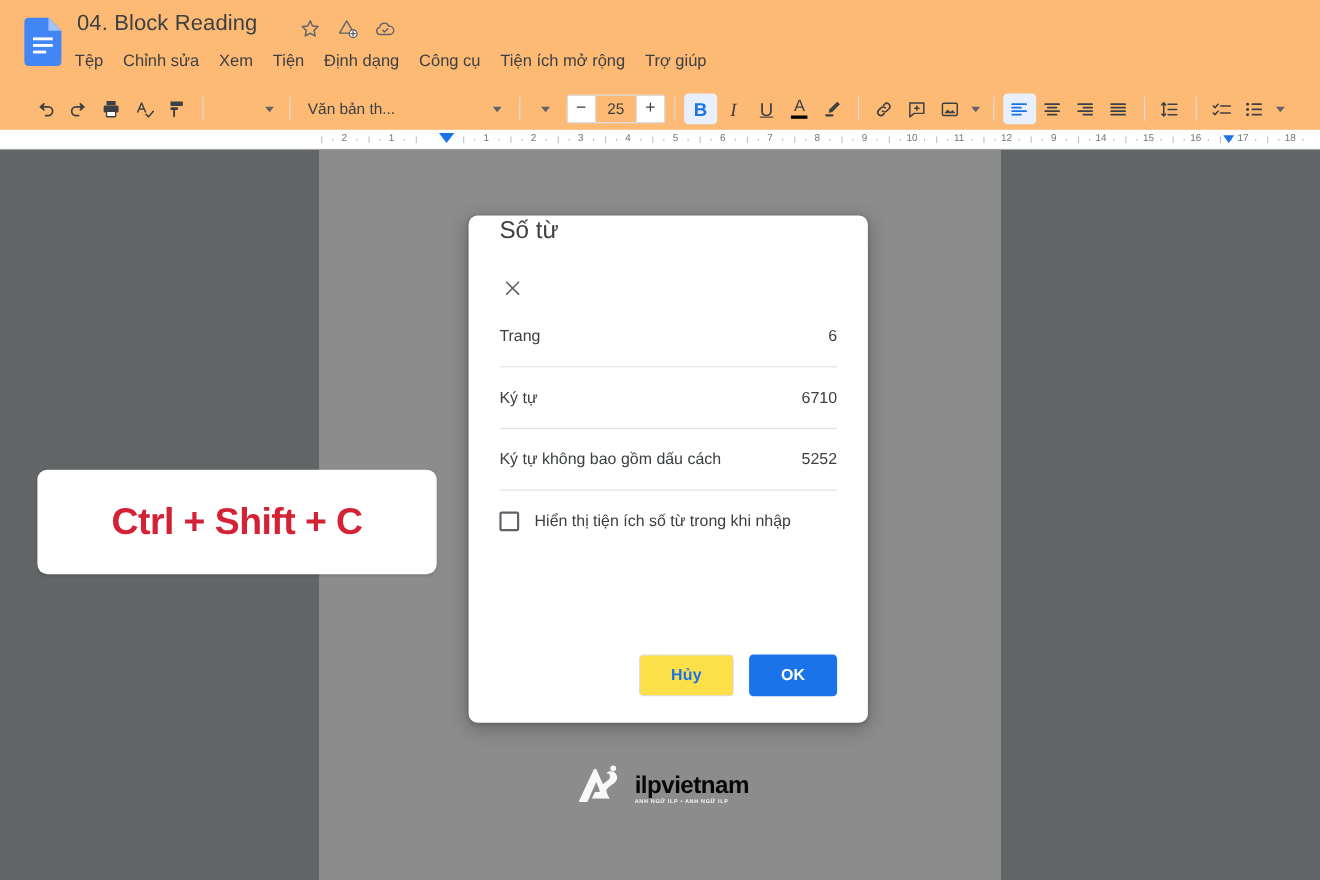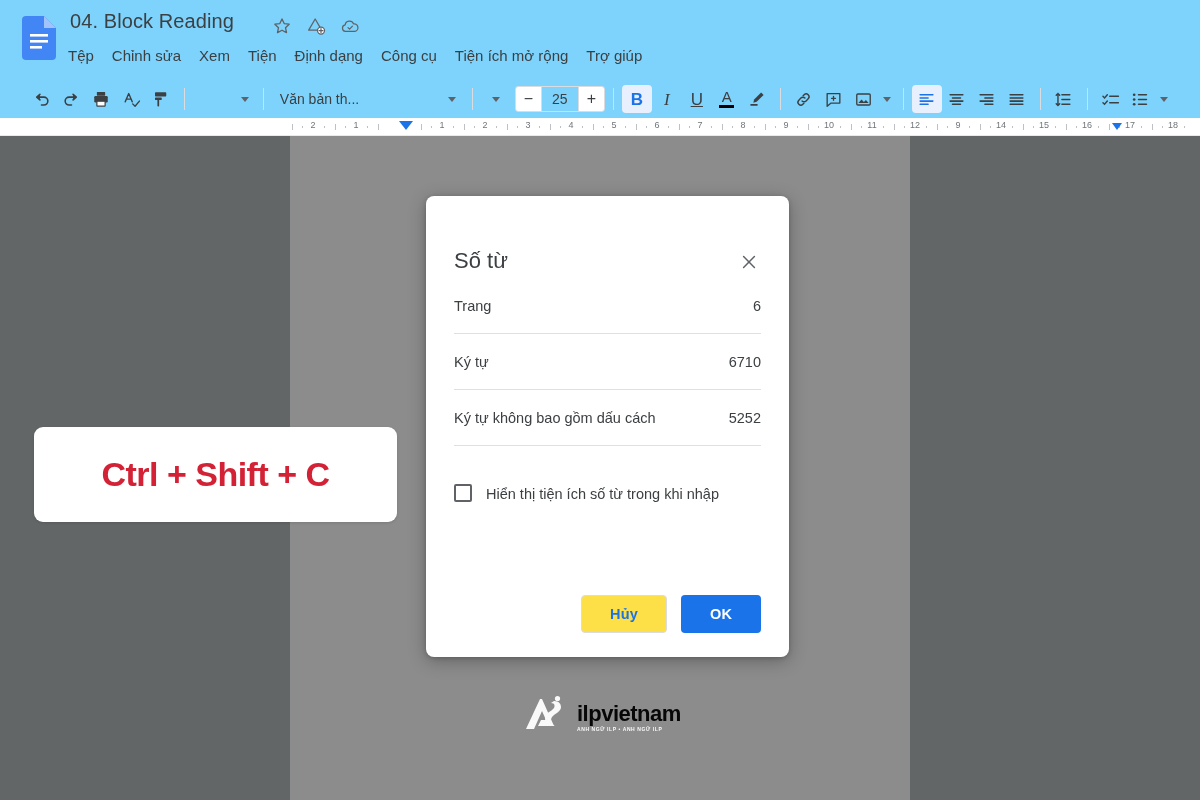--- a/index.html
+++ b/index.html
@@ -6,21 +6,21 @@
   html, body {
     width: 1200px; height: 800px;
     font-family: "Liberation Sans", "DejaVu Sans", sans-serif;
     overflow: hidden;
     background: #626666;
   }
 
   
   .chrome {
     position: absolute; top: 0; left: 0; width: 1200px; height: 120px;
-    background: #7dd3fc;
+    background: #fdba74;
     border-bottom: 1px solid #e0e0e0;
   }
 
   
   .titlebar { position: absolute; left: 0; top: 0; height: 46px; width: 100%; }
   .doc-icon {
     position: absolute; left: 22px; top: 16px; width: 34px; height: 44px;
   }
   .doc-title {
     position: absolute; left: 70px; top: 10px;
@@ -150,36 +150,36 @@
   }
 
   
   .dialog {
     position: absolute; left: 426px; top: 196px; width: 363px; height: 461px;
     background: #ffffff; border-radius: 8px;
     box-shadow: 0 4px 18px rgba(0,0,0,.28), 0 1px 4px rgba(0,0,0,.18);
     padding: 0 28px;
   }
   .dlg-head {
-    height: 78px; display: flex; align-items: flex-end; justify-content: space-between;
+    height: 78px; display: flex; align-items: flex-start; justify-content: space-between; flex-direction: column;
   }
   .dlg-title { font-size: 22px; color: #3c4043; font-weight: normal; }
   .dlg-close {
     width: 24px; height: 24px; display: flex; align-items: center; justify-content: center;
     cursor: pointer; color: #5f6368;
   }
   .dlg-rows { margin-top: 4px; }
   .dlg-row {
     display: flex; align-items: center; justify-content: space-between;
     height: 56px; border-bottom: 1px solid #e0e0e0;
   }
   .dlg-row .lbl { font-size: 14.5px; color: #3c4043; }
   .dlg-row .val { font-size: 14.5px; color: #3c4043; }
   .dlg-check {
-    display: flex; align-items: flex-end; gap: 14px; height: 56px;
+    display: flex; align-items: center; gap: 14px; height: 56px;
     cursor: pointer;
   }
   .checkbox {
     width: 18px; height: 18px; border: 2px solid #5f6368; border-radius: 2px;
     flex: 0 0 auto;
   }
   .dlg-check .lbl { font-size: 14.5px; color: #3c4043; }
   .dlg-actions {
     position: absolute; right: 28px; bottom: 24px;
     display: flex; align-items: center; gap: 14px;

